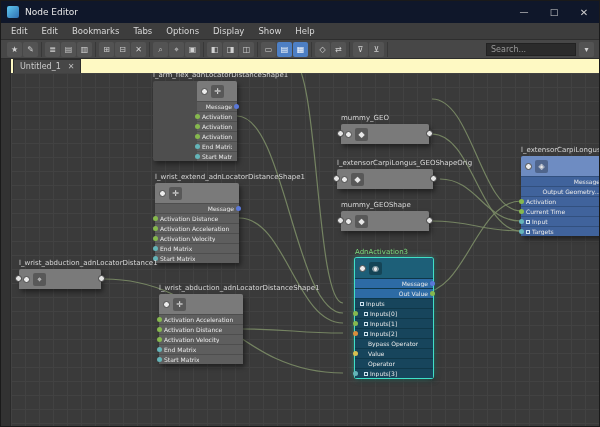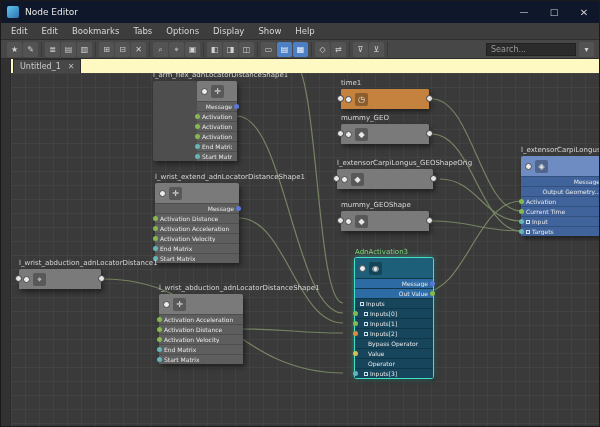--- a/index.html
+++ b/index.html
@@ -190,29 +190,20 @@
             </div>
             <div class="row">
               <span class="row-label">End Matrix</span>
               <span class="dot l" style="background: rgb(100, 180, 184);"></span>
             </div>
             <div class="row">
               <span class="row-label">Start Matrix</span>
               <span class="dot l" style="background: rgb(100, 180, 184);"></span>
             </div>
           </div>
-          <div class="node orange" style="left: 330px; top: 16px; width: 88px;">
-            <div class="node-title">time1</div>
-            <div class="node-header">
-              <span class="hdr-pin"></span>
-              <span class="node-icon">◷</span>
-              <span class="plug r"></span>
-              <span class="plug l"></span>
-            </div>
-          </div>
           <div class="node gray" style="left: 330px; top: 51px; width: 88px;">
             <div class="node-title">mummy_GEO</div>
             <div class="node-header">
               <span class="hdr-pin"></span>
               <span class="node-icon">◆</span>
               <span class="plug r"></span>
               <span class="plug l"></span>
             </div>
           </div>
           <div class="node gray" style="left: 326px; top: 96px; width: 96px;">

